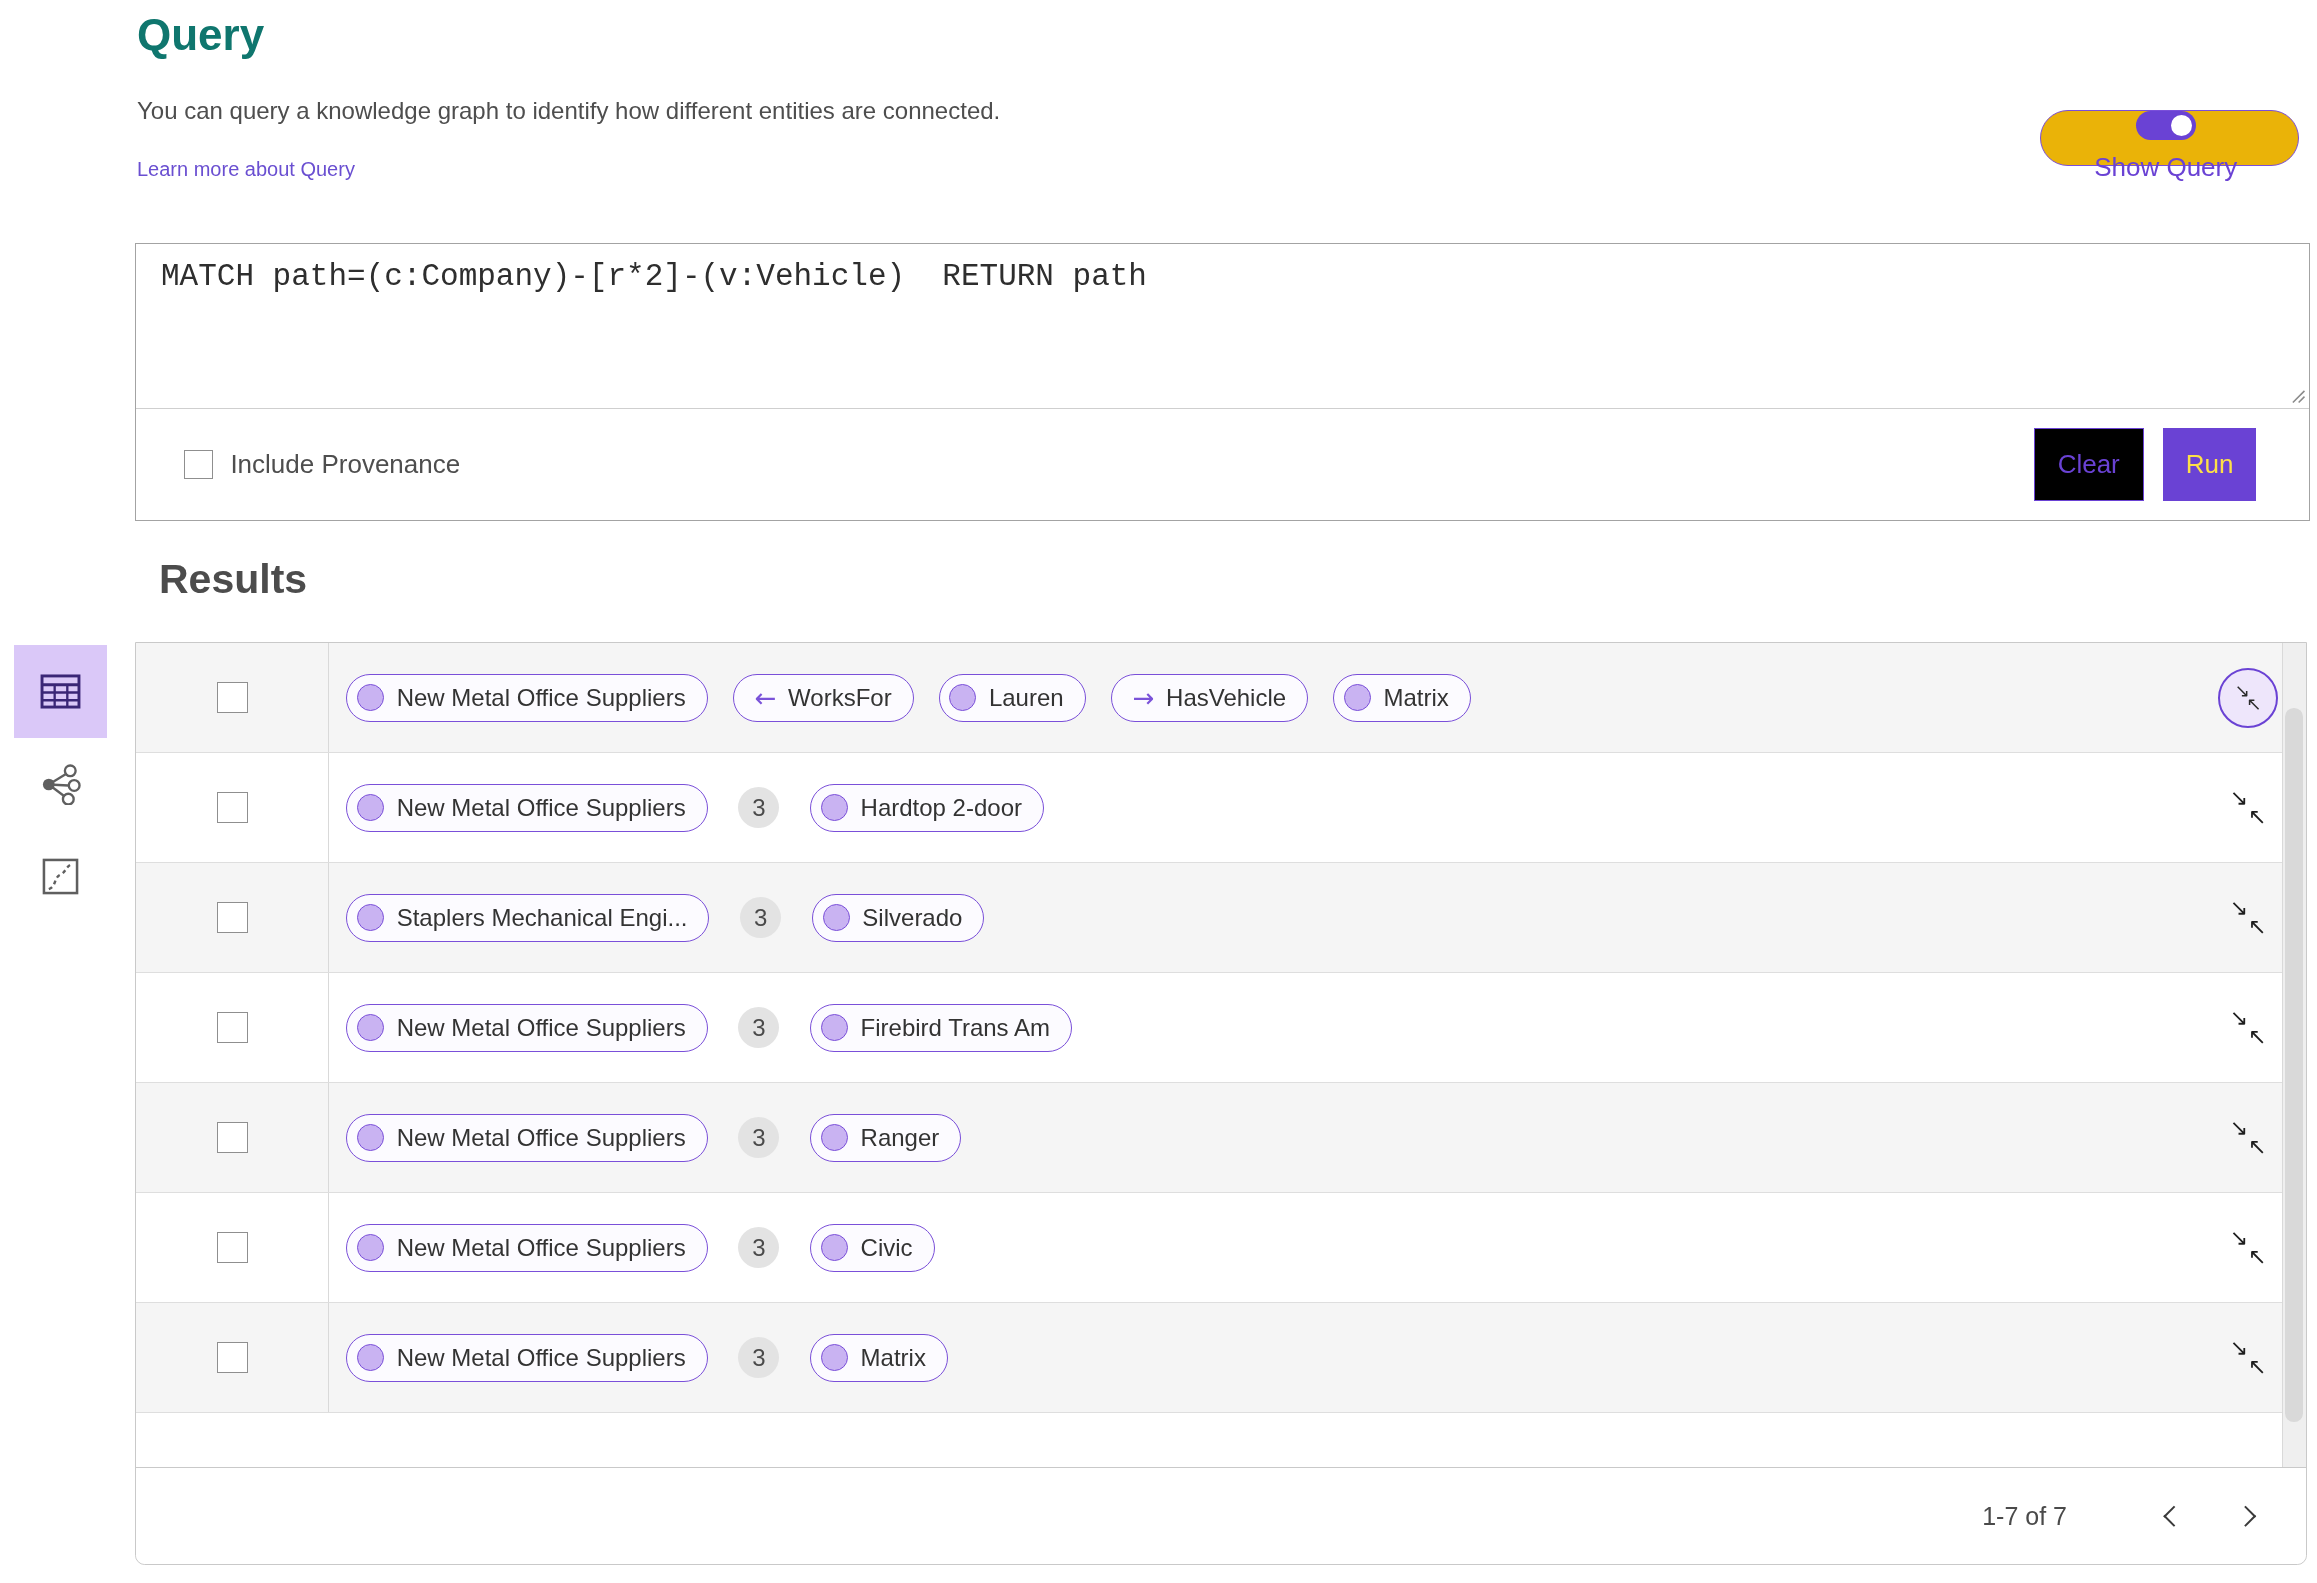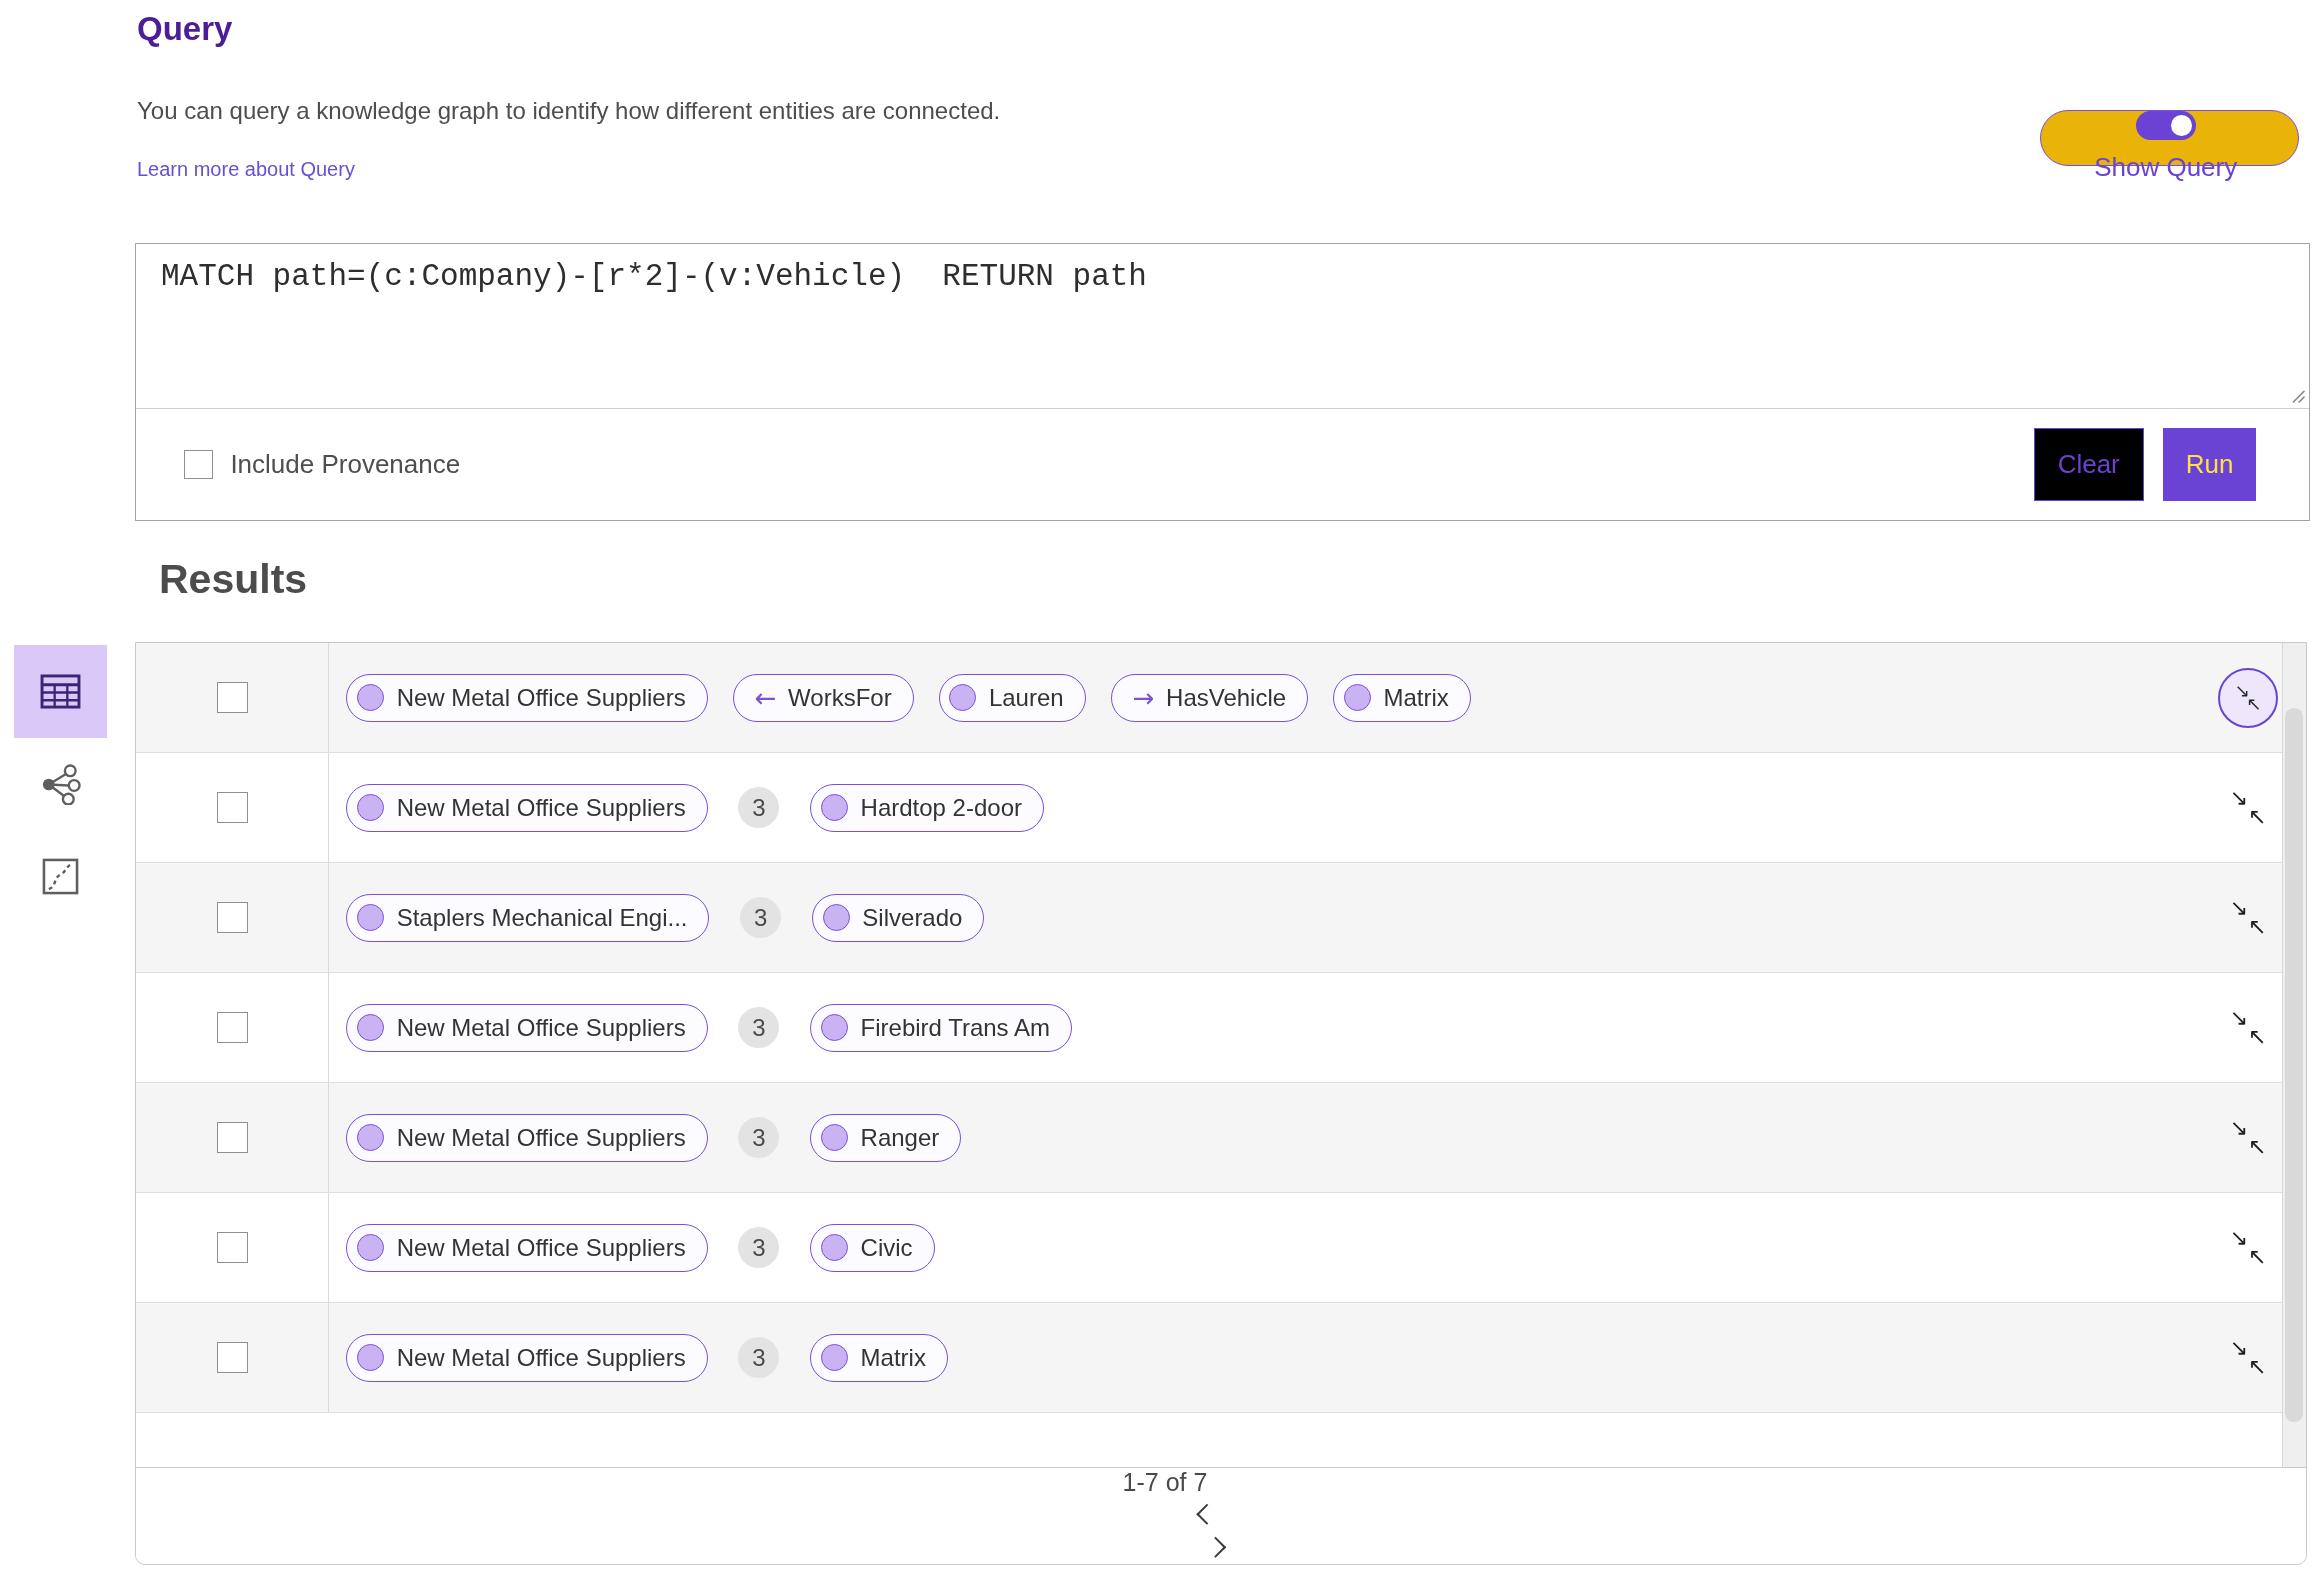--- a/index.html
+++ b/index.html
@@ -1,20 +1,20 @@
 <!DOCTYPE html>
 <html><head>
 <meta charset="utf-8">
 <style>
   * { margin:0; padding:0; box-sizing:border-box; }
   body { background:#ffffff; font-family:"Liberation Sans", sans-serif; }
   .page { position:relative; width:2317px; height:1583px; background:#fff; overflow:hidden; }
 
   
-  .title { position:absolute; left:137px; top:9.7px; font-size:33px; font-weight:700; color:#4c1d95; }
+  .title { position:absolute; left:137px; top:9.7px; font-size:44px; font-weight:700; color:#0f766e; }
   .desc  { position:absolute; left:137px; top:97px; font-size:24px; color:#4e4e4e; }
   .learn { position:absolute; left:137px; top:158px; font-size:20px; color:#6a4fd1; text-decoration:none; cursor:pointer; }
 
   .toggle-pill { position:absolute; left:2040px; top:110px; height:56px; min-width:259px;
     border:1.9px solid #7a4fd9; border-radius:32px; background:#eab308;
     display:flex; align-items:center; padding:0 23px 0 15.4px; gap:11.6px; cursor:pointer;flex-direction:column; }
   .switch { position:relative; width:60px; height:29px; border-radius:14.5px; background:#6a42d4; flex-shrink:0; }
   .knob   { position:absolute; top:3.9px; right:3.9px; width:21px; height:21px; border-radius:50%; background:#fff; }
   .toggle-label { font-size:26px; color:#6a42d4; white-space:nowrap; }
 
@@ -75,21 +75,21 @@
   .collapse-btn .expand-icon { width:27px; height:27px; }
   .collapse-btn .expand-icon span { font-size:18.3px; color:#2a2a2a; }
 
   .scrollbar { position:absolute; top:0; right:0; width:24px; height:100%;
     background:#efefef; border-left:1px solid #d9d9d9; }
   .thumb { position:absolute; top:65px; left:1.9px; width:18.3px; height:714px;
     background:#d9d9d9; border-radius:8.7px; cursor:pointer; }
 
   .tfoot { height:97px; background:#fff; border-top:1px solid #c9c9c9;
     display:flex; align-items:center; justify-content:flex-end; padding-right:33px;
-    border-radius:0 0 9.7px 9.7px;flex-direction:column; }
+    border-radius:0 0 9.7px 9.7px; }
   .range { font-size:25px; color:#4a4a4a; margin-right:79px; }
   .page-btn { width:50px; height:50px; display:flex; align-items:center; justify-content:center; cursor:pointer; background:none; border:none; }
   .chev { width:14.5px; height:14.5px; border:solid #3a3a3a; border-width:0 2.9px 2.9px 0; display:inline-block; }
   .chev.left  { transform:rotate(135deg); margin-left:5.8px; }
   .chev.right { transform:rotate(-45deg); margin-right:5.8px; }
   .page-btn.next { margin-left:27px; }
 </style>
 </head>
 <body>
 

